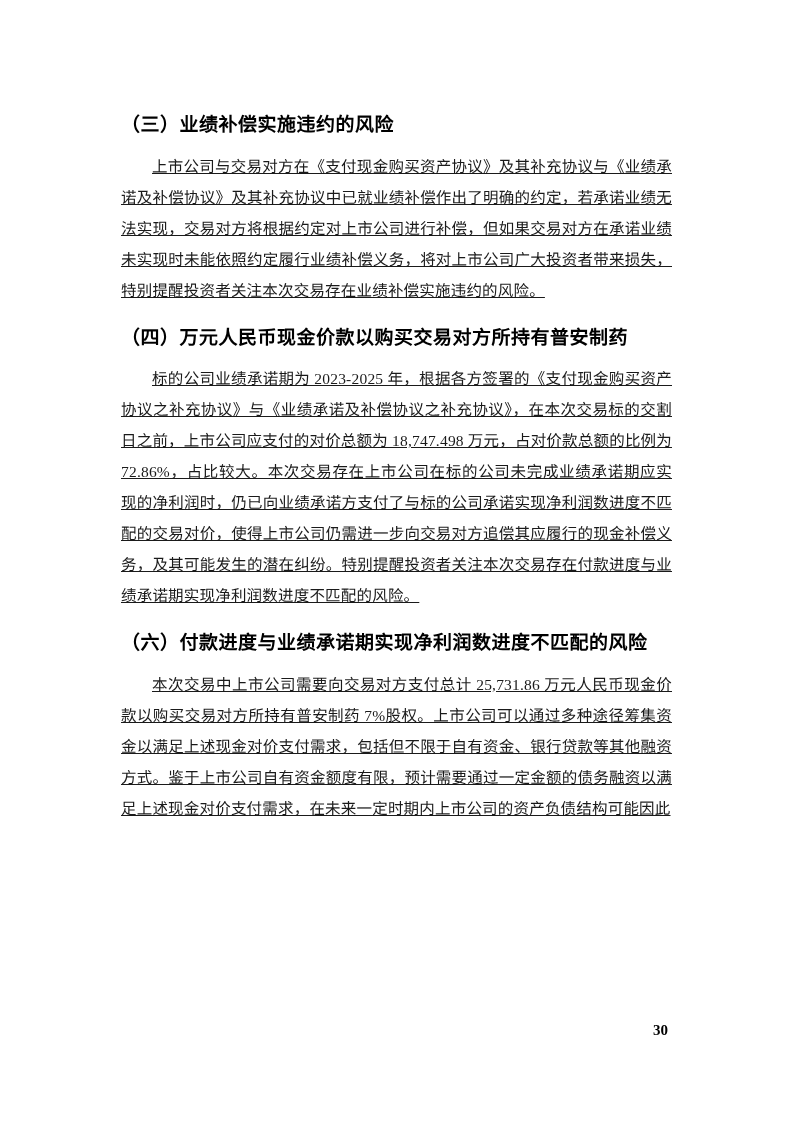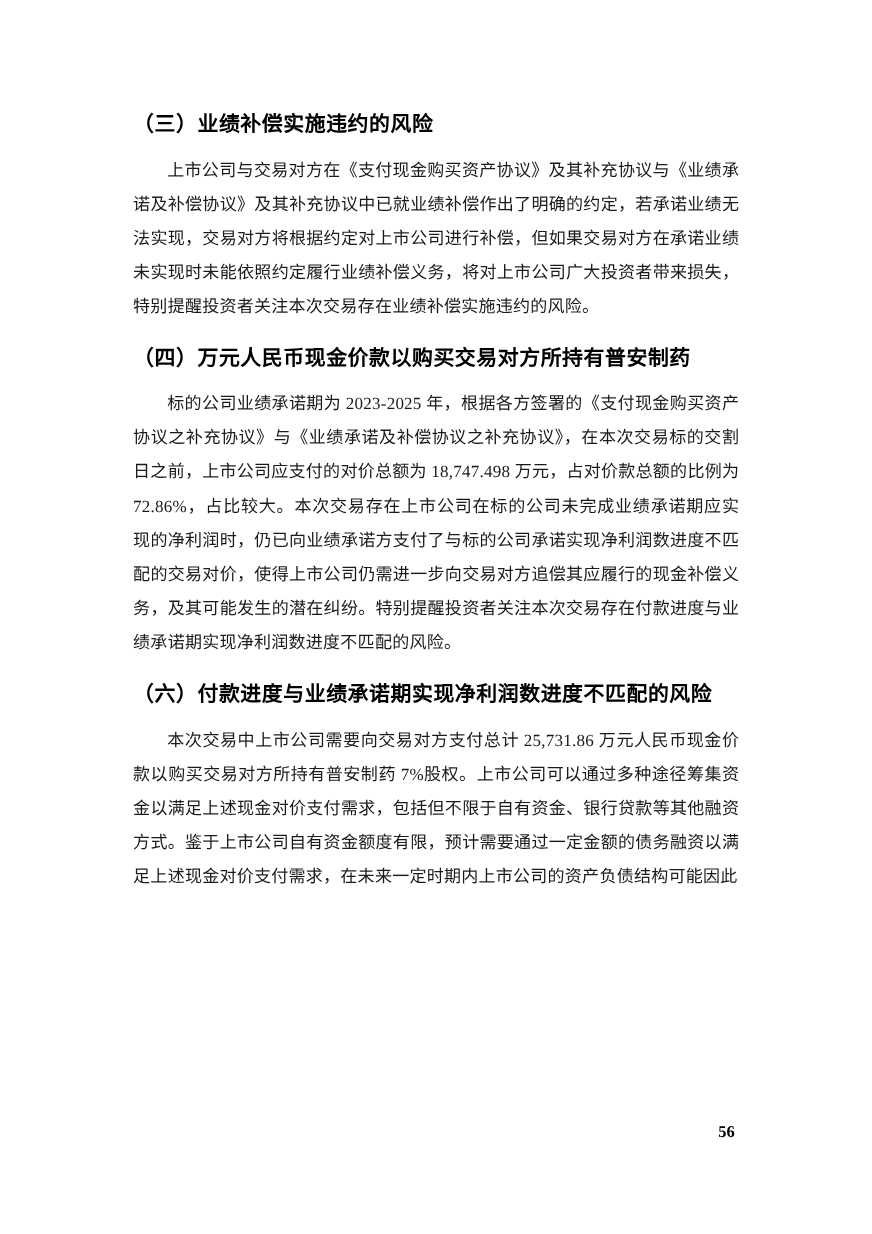--- a/index.html
+++ b/index.html
@@ -24,32 +24,33 @@
   .section-heading {
     font-family: "Liberation Sans", "DejaVu Sans", sans-serif;
     font-size: 19px;
     font-weight: 700;
     color: #000000;
     line-height: 1.3;
     letter-spacing: 0.5px;
     margin: 20px 0 13px 0;
   }
   .section-heading.first {
-    margin-top: 7px;
+    margin-top: 18px;
     font-family: Liberation Serif, serif;
   }
   .body-para {
     font-family: "Liberation Serif", "DejaVu Serif", serif;
     font-size: 15.5px;
     line-height: 31px;
     color: #1a1a1a;
     text-align: justify;
     text-indent: 2em;
     letter-spacing: 0.2px;
     margin: 0;
+    text-decoration: underline;
   }
   .page-number {
     position: absolute;
     left: 653px;
     top: 1022px;
     font-family: "Liberation Serif", "DejaVu Serif", serif;
     font-size: 15px;
     font-weight: 700;
     color: #000000;
   }
@@ -65,14 +66,14 @@
 
     <h2 class="section-heading">（四）万元人民币现金价款以购买交易对方所持有普安制药</h2>
     <p class="body-para">标的公司业绩承诺期为 2023-2025 年，根据各方签署的《支付现金购买资产协议之补充协议》与《业绩承诺及补偿协议之补充协议》，在本次交易标的交割日之前，上市公司应支付的对价总额为 18,747.498 万元，占对价款总额的比例为 72.86%，占比较大。本次交易存在上市公司在标的公司未完成业绩承诺期应实现的净利润时，仍已向业绩承诺方支付了与标的公司承诺实现净利润数进度不匹配的交易对价，使得上市公司仍需进一步向交易对方追偿其应履行的现金补偿义务，及其可能发生的潜在纠纷。特别提醒投资者关注本次交易存在付款进度与业绩承诺期实现净利润数进度不匹配的风险。</p>
 
 
     <h2 class="section-heading">（六）付款进度与业绩承诺期实现净利润数进度不匹配的风险</h2>
     <p class="body-para">本次交易中上市公司需要向交易对方支付总计 25,731.86 万元人民币现金价款以购买交易对方所持有普安制药 7%股权。上市公司可以通过多种途径筹集资金以满足上述现金对价支付需求，包括但不限于自有资金、银行贷款等其他融资方式。鉴于上市公司自有资金额度有限，预计需要通过一定金额的债务融资以满足上述现金对价支付需求，在未来一定时期内上市公司的资产负债结构可能因此</p>
 
   </div>
 
-  <div class="page-number">56</div>
+  <div class="page-number">30</div>
 </div>
 
 </body></html>

